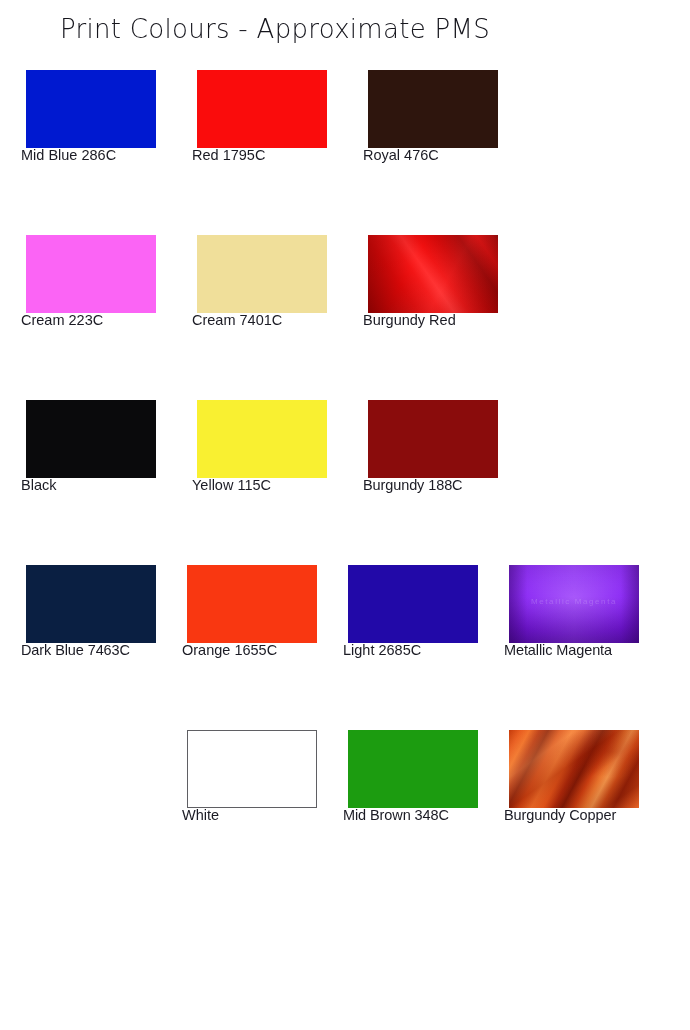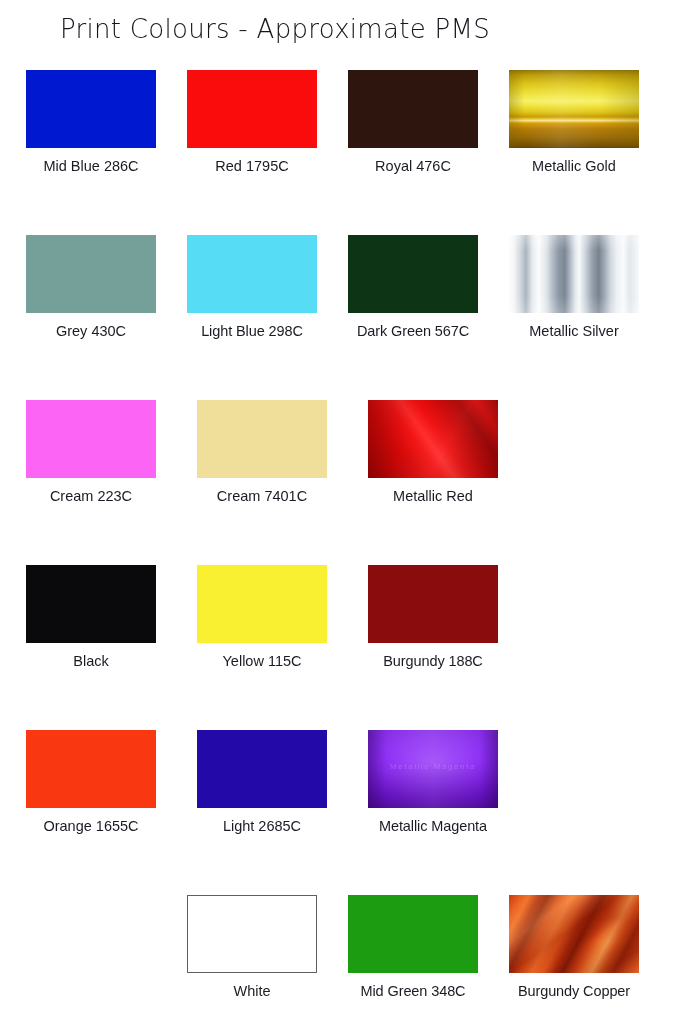--- a/index.html
+++ b/index.html
@@ -60,22 +60,21 @@
   .swatch {
     width: 130px;
     height: 78px;
     box-sizing: border-box;
     position: relative;
     overflow: hidden;
   }
 
   .caption {
     width: 140px;
-    margin-top: 11px;
-    text-align: center;
+    margin-top: 0;
     font-family: "Liberation Sans", sans-serif;
     font-size: 14.5px;
     color: #1b1b24;
     white-space: nowrap;
     line-height: 1;
   }
   
   .caption { margin-left: -5px; }
 
   
@@ -305,76 +304,58 @@
         <div class="caption">Mid Blue 286C</div>
       </div>
       <div class="cell">
         <div class="swatch" style="background:#fa0c0c"></div>
         <div class="caption">Red 1795C</div>
       </div>
       <div class="cell">
         <div class="swatch" style="background:#2e150d"></div>
         <div class="caption">Royal 476C</div>
       </div>
-      <div class="cell">
-        <div class="swatch metal-gold"></div>
-        <div class="caption">Metallic Gold</div>
-      </div>
-    </div>
-
-    <div class="row">
-      <div class="cell">
-        <div class="swatch" style="background:#74a099"></div>
-        <div class="caption">Grey 430C</div>
-      </div>
-      <div class="cell">
-        <div class="swatch" style="background:#57dcf5"></div>
-        <div class="caption cap-wide">Light Blue 298C</div>
-      </div>
-      <div class="cell">
-        <div class="swatch" style="background:#0d3415"></div>
-        <div class="caption cap-wide">Dark Green 567C</div>
-      </div>
-      <div class="cell">
-        <div class="swatch metal-silver"></div>
-        <div class="caption">Metallic Silver</div>
-      </div>
-    </div>
+    </div>
+
 
     <div class="row">
       <div class="cell">
         <div class="swatch" style="background:#fb64f5"></div>
         <div class="caption">Cream 223C</div>
       </div>
       <div class="cell">
         <div class="swatch" style="background:#f0df9a"></div>
         <div class="caption">Cream 7401C</div>
       </div>
       <div class="cell">
         <div class="swatch metal-red"></div>
-        <div class="caption">Metallic Red</div>
+        <div class="caption">Burgundy Red</div>
       </div>
     </div>
 
     <div class="row">
       <div class="cell">
         <div class="swatch" style="background:#0a0a0c"></div>
         <div class="caption">Black</div>
       </div>
       <div class="cell">
         <div class="swatch" style="background:#f9f031"></div>
         <div class="caption">Yellow 115C</div>
       </div>
       <div class="cell">
         <div class="swatch" style="background:#8a0c0c"></div>
         <div class="caption cap-wide">Burgundy 188C</div>
       </div>
     </div>
 
     <div class="row">
+      <div class="cell">
+        <div class="swatch" style="background:#0a1f42"></div>
+        <div class="caption cap-wide">Dark Blue 7463C</div>
+      </div>
       <div class="cell">
         <div class="swatch" style="background:#f93711"></div>
         <div class="caption">Orange 1655C</div>
       </div>
       <div class="cell">
         <div class="swatch" style="background:#2209a8"></div>
         <div class="caption">Light 2685C</div>
       </div>
       <div class="cell">
         <div class="swatch metal-magenta">
@@ -388,21 +369,21 @@
       <div class="cell empty">
         
         
       </div>
       <div class="cell">
         <div class="swatch outlined"></div>
         <div class="caption">White</div>
       </div>
       <div class="cell">
         <div class="swatch" style="background:#1c9c10"></div>
-        <div class="caption cap-wide">Mid Green 348C</div>
+        <div class="caption cap-wide">Mid Brown 348C</div>
       </div>
       <div class="cell">
         <div class="swatch metal-copper"></div>
         <div class="caption cap-wide">Burgundy Copper</div>
       </div>
     </div>
 
   </div>
 </div>
 

